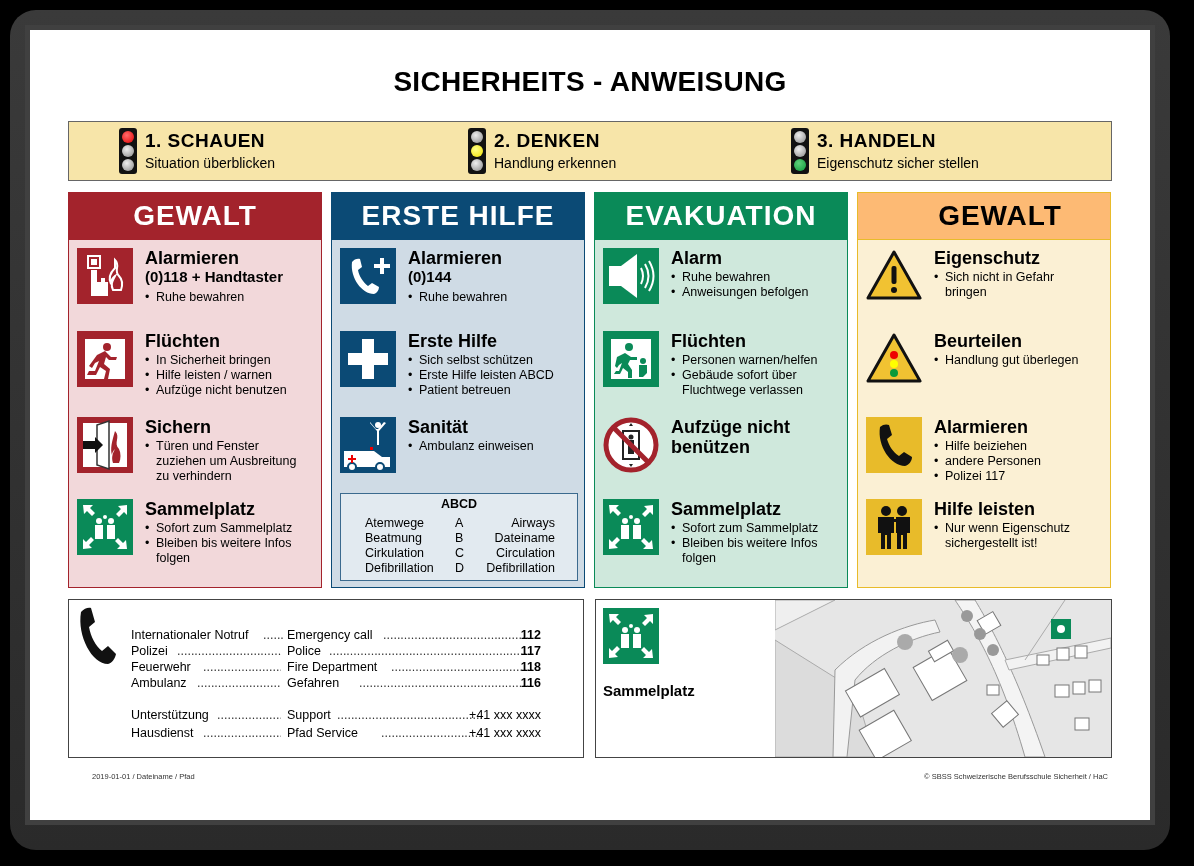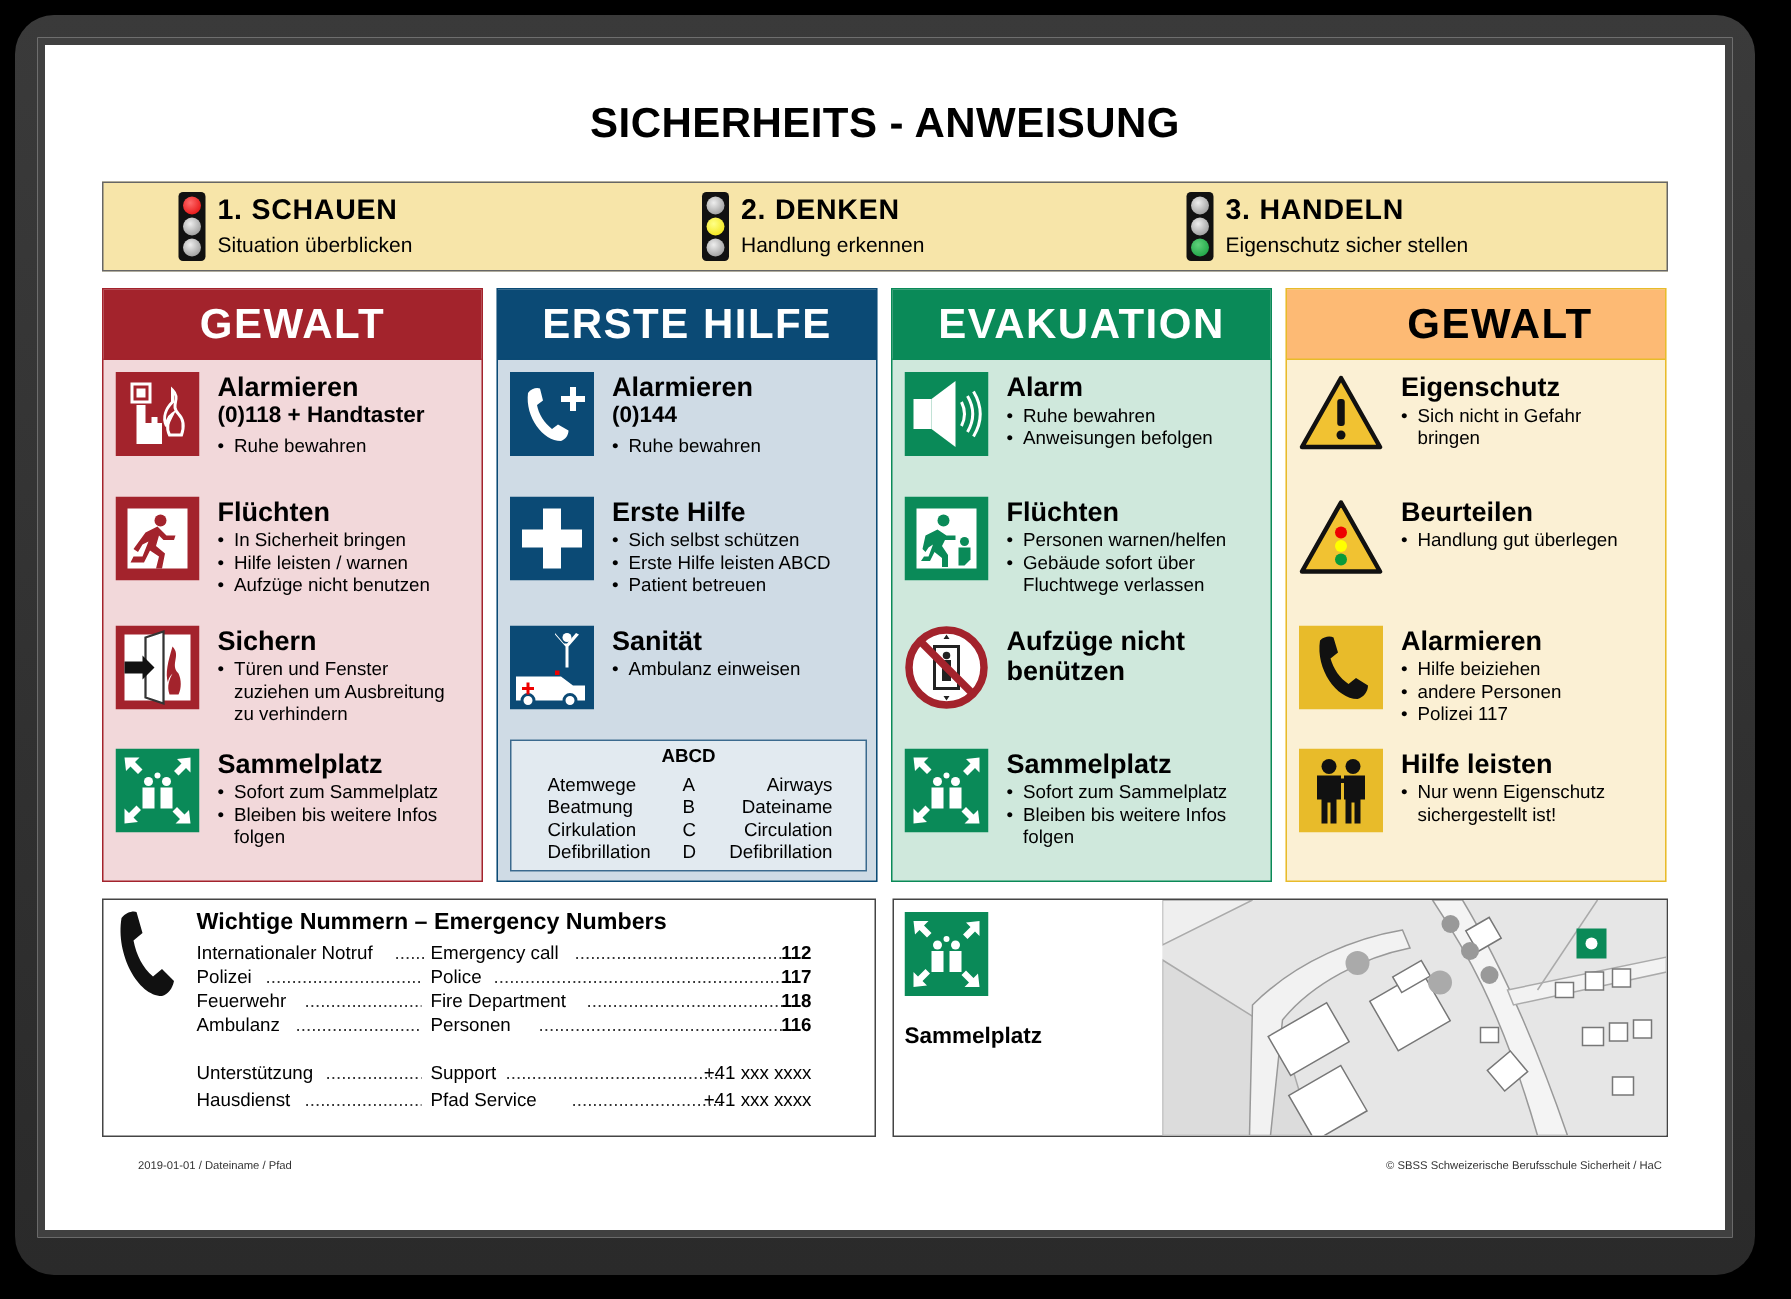--- a/index.html
+++ b/index.html
@@ -388,21 +388,20 @@
       </div>
     </div>
   </div>
 
   <div class="numbers">
     <div style="position:absolute;left:6px;top:6px;width:42px;height:60px;">
       <svg viewBox="0 0 42 60" width="42" height="60">
           <path d="M6 6c3-4 8-5 10-4l4 14-6 5c2 10 6 18 13 24l6-5 8 8c-1 5-4 9-8 10C17 58 2 30 6 6z" fill="#111"></path>
         </svg>
     </div>
-    <div class="num-title">Wichtige Nummern – Emergency Numbers</div>
 
     <div class="num-row" style="top:28px">
       <span style="left:0">Internationaler Notruf</span>
       <span class="dots" style="left:132px;width:20px">.........</span>
       <span style="left:156px">Emergency call</span>
       <span class="dots" style="left:252px;width:150px">..................................................</span>
       <span style="right:30px;font-weight:bold">112</span>
     </div>
     <div class="num-row" style="top:44px">
       <span style="left:0">Polizei</span>
@@ -414,21 +413,21 @@
     <div class="num-row" style="top:60px">
       <span style="left:0">Feuerwehr</span>
       <span class="dots" style="left:72px;width:78px">..........................</span>
       <span style="left:156px">Fire Department</span>
       <span class="dots" style="left:260px;width:142px">................................................</span>
       <span style="right:30px;font-weight:bold">118</span>
     </div>
     <div class="num-row" style="top:76px">
       <span style="left:0">Ambulanz</span>
       <span class="dots" style="left:66px;width:84px">............................</span>
-      <span style="left:156px">Personen</span>
+      <span style="left:156px">Gefahren</span>
       <span class="dots" style="left:228px;width:174px">...........................................................</span>
       <span style="right:30px;font-weight:bold">116</span>
     </div>
     <div class="num-row" style="top:108px">
       <span style="left:0">Unterstützung</span>
       <span class="dots" style="left:86px;width:64px">.....................</span>
       <span style="left:156px">Support</span>
       <span class="dots" style="left:206px;width:144px">................................................</span>
       <span style="right:30px">+41 xxx xxxx</span>
     </div>

